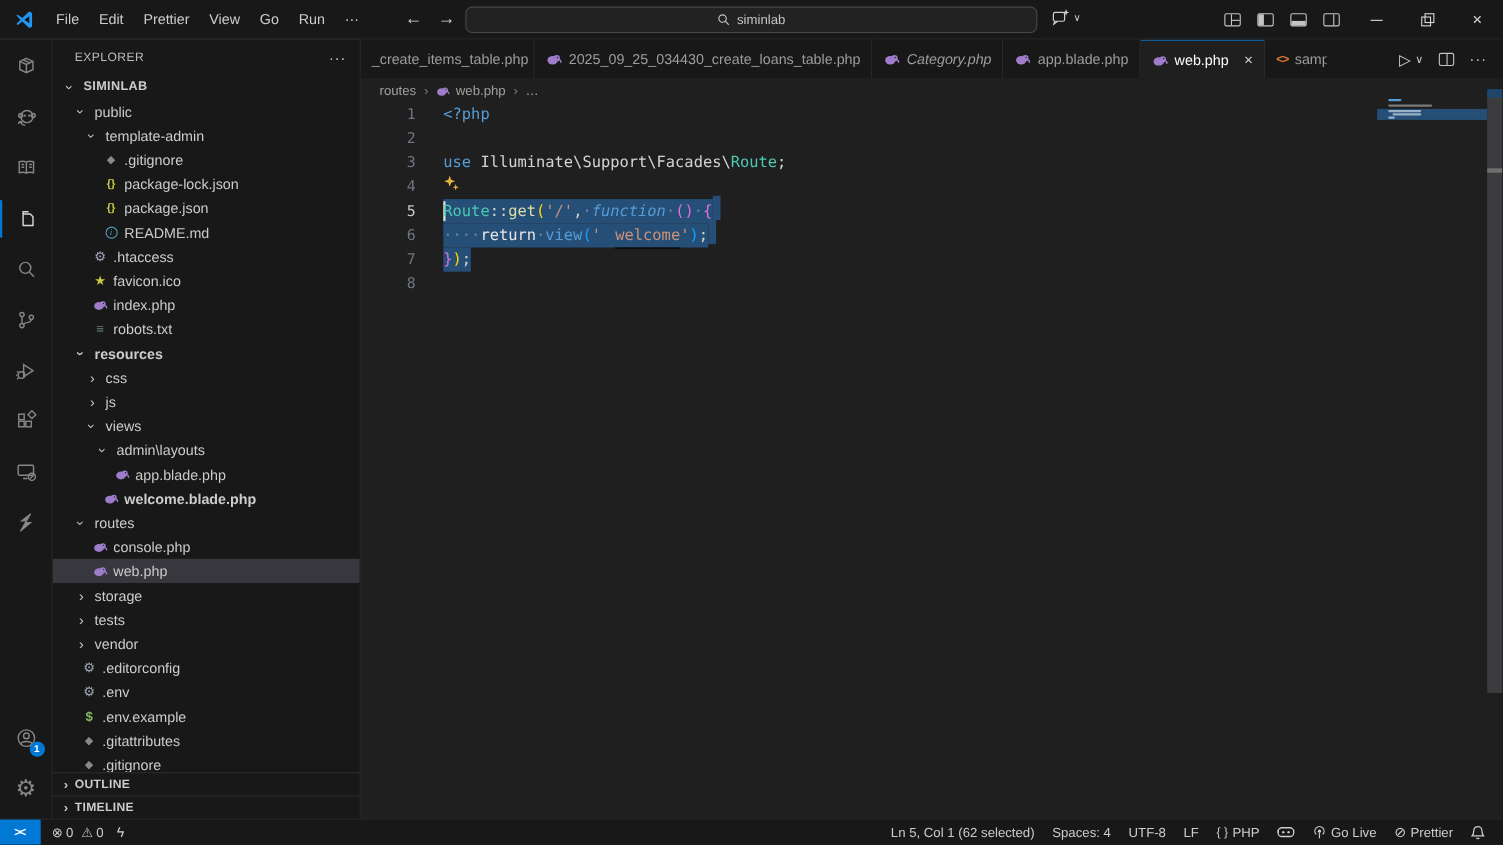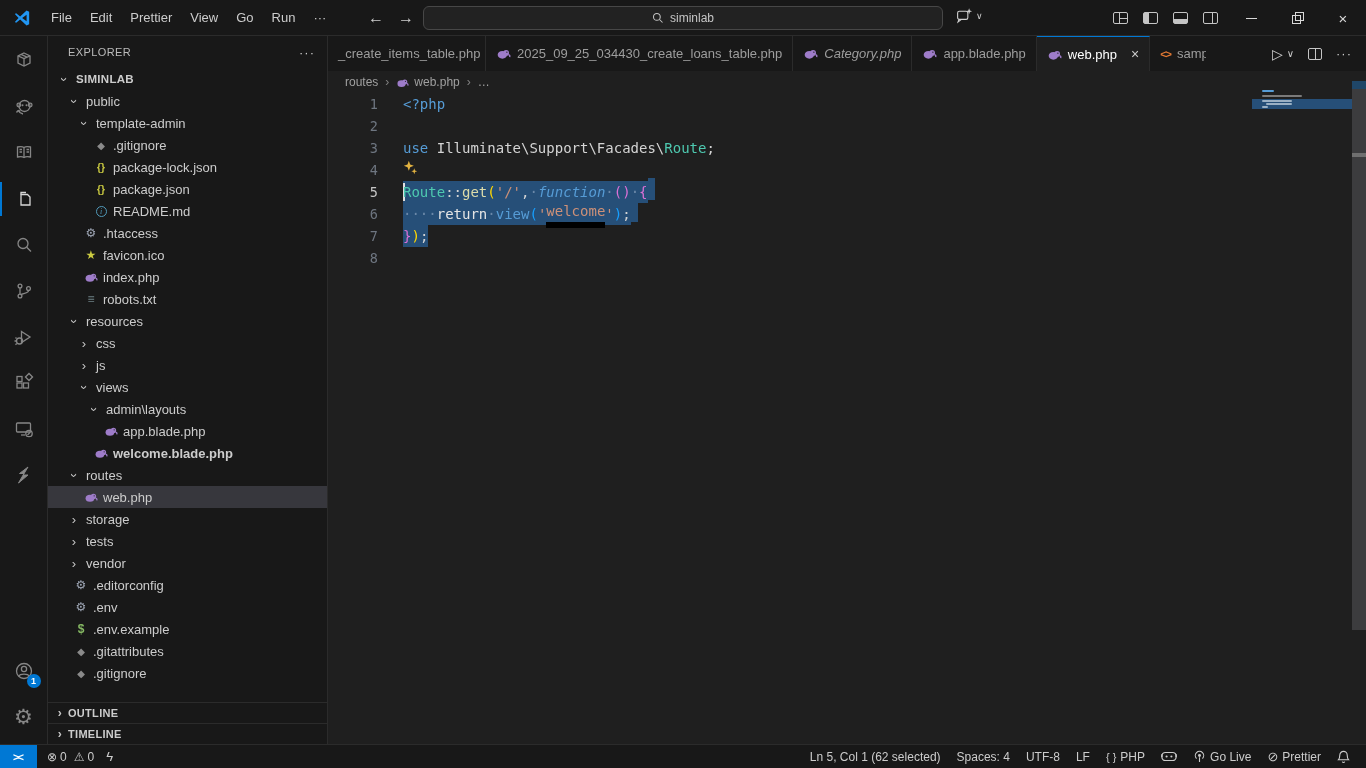--- a/index.html
+++ b/index.html
@@ -93,21 +93,21 @@
   .ltext { margin-left:25px; white-space:pre; display:flex; align-items:center; height:22px;text-align:center; }
   .sel-bg { background:#264f78; display:flex; align-items:center; height:22px; }
   .selnl::after { content:""; display:inline-block; width:7px; height:22px; background:#264f78; }
   .tok { white-space:pre; line-height:22px; }
   .tk-kw { color:#569cd6; } .tk-kwi { color:#569cd6; font-style:italic; }
   .tk-cls { color:#4ec9b0; } .tk-fn { color:#dcdcaa; }
   .tk-str { color:#ce9178; } .tk-ctrl { color:#e5e5e5; }
   .tk-plain { color:#d4d4d4; } .tk-b1 { color:#ffd700; }
   .tk-b2 { color:#da70d6; } .tk-b3 { color:#179fff; }
   .tk-ws { color:#6b88a8; } 
-  .tk-link { color:#ce9178; border-bottom:6px solid #000000; }
+  .tk-link { color:#ce9178; border-bottom:1px solid #000000;margin-left:13px; }
   .cursor { display:inline-block; width:1.6px; height:18px; background:#e0e0e0; margin-right:-1.6px; vertical-align:middle; }
   .sparkle { display:inline-flex; align-items:flex-start; }
 
   
   .minimap { position:absolute; right:14px; top:53px; width:96px; height:130px; }
   .mm-mark { position:absolute; height:2px; border-radius:1px; }
   .mm-selband { position:absolute; left:-4px; right:0; top:10px; height:10px; background:#264f78; }
   .scrollbar { position:absolute; right:0; top:49px; width:14px; height:545px; background:#3c3c3e; }
   .sb-blue { position:absolute; right:0; top:-4px; width:14px; height:8px; background:#1f4668; }
   .sb-lightline { position:absolute; left:0; right:0; top:68px; height:4px; background:#6f6f6f; }
@@ -322,21 +322,21 @@
             </svg>
           </span>
           <span class="tlabel">index.php</span>
         </div>
         <div class="trow" style="padding-left: 35px;">
           <span class="ficon">
             <span class="ic-list">≡</span>
           </span>
           <span class="tlabel">robots.txt</span>
         </div>
-        <div class="trow" style="padding-left: 18px;">
+        <div class="trow" style="padding-left: 18px; font-weight: bold;">
           <span class="chev open">›</span>
           <span class="tlabel">resources</span>
         </div>
         <div class="trow" style="padding-left: 28px;">
           <span class="chev ">›</span>
           <span class="tlabel">css</span>
         </div>
         <div class="trow" style="padding-left: 28px;">
           <span class="chev ">›</span>
           <span class="tlabel">js</span>
@@ -367,20 +367,31 @@
               <circle cx="10.8" cy="7.4" r="3.1" fill="#9e7cc9"></circle>
               <path d="M13.3 9.2q1.9.4 1.3 2.6" stroke="#9e7cc9" stroke-width="1.5" fill="none"></path>
               <circle cx="11.6" cy="6.6" r=".7" fill="#1f1f1f"></circle>
             </svg>
           </span>
           <span class="tlabel">welcome.blade.php</span>
         </div>
         <div class="trow" style="padding-left: 18px;">
           <span class="chev open">›</span>
           <span class="tlabel">routes</span>
+        </div>
+        <div class="trow" style="padding-left: 35px;">
+          <span class="ficon">
+            <svg width="14" height="14" viewBox="0 0 16 16">
+              <ellipse cx="6.8" cy="9.4" rx="5" ry="4.1" fill="#9e7cc9"></ellipse>
+              <circle cx="10.8" cy="7.4" r="3.1" fill="#9e7cc9"></circle>
+              <path d="M13.3 9.2q1.9.4 1.3 2.6" stroke="#9e7cc9" stroke-width="1.5" fill="none"></path>
+              <circle cx="11.6" cy="6.6" r=".7" fill="#1f1f1f"></circle>
+            </svg>
+          </span>
+          <span class="tlabel">console.php</span>
         </div>
         <div class="trow selected" style="padding-left: 35px;">
           <span class="ficon">
             <svg width="14" height="14" viewBox="0 0 16 16">
               <ellipse cx="6.8" cy="9.4" rx="5" ry="4.1" fill="#9e7cc9"></ellipse>
               <circle cx="10.8" cy="7.4" r="3.1" fill="#9e7cc9"></circle>
               <path d="M13.3 9.2q1.9.4 1.3 2.6" stroke="#9e7cc9" stroke-width="1.5" fill="none"></path>
               <circle cx="11.6" cy="6.6" r=".7" fill="#1f1f1f"></circle>
             </svg>
           </span>

